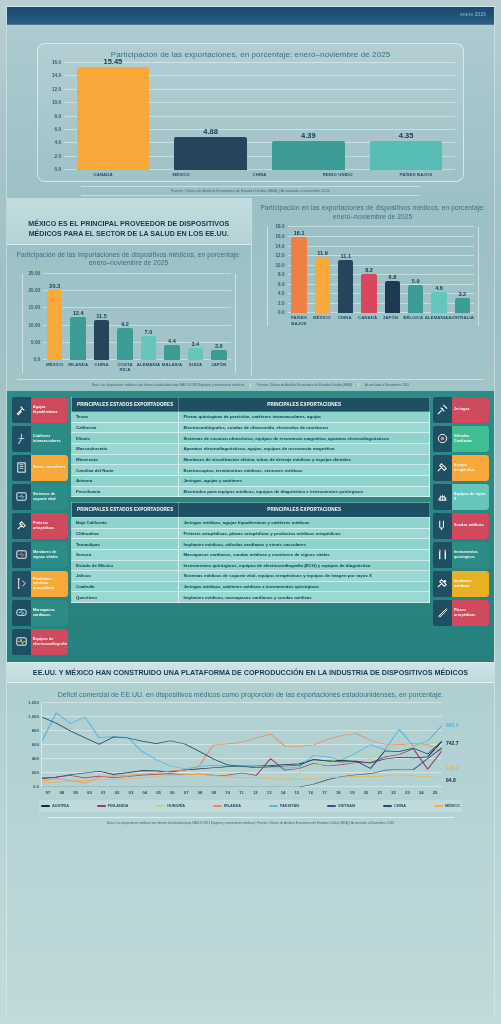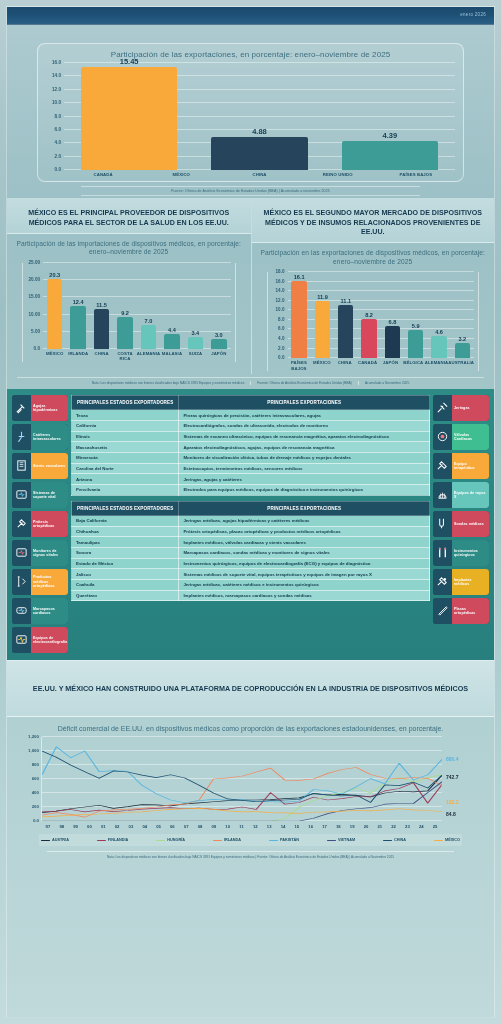--- a/index.html
+++ b/index.html
@@ -96,21 +96,21 @@
     border-top:1px solid rgba(255,255,255,.55);
     border-bottom:1px solid rgba(255,255,255,.55);
     text-align:center; color:#14384f; font-weight:bold;
     font-size:7.6px; line-height:1.35; padding:5px 10px;
   }
   .two{ display:flex; }
   .half{ width:50%; position:relative; }
   .half + .half{ border-left:1px solid rgba(255,255,255,.45); }
   .h2t{
     text-align:center; color:#14384f; font-weight:bold;
-    font-size:7.1px; line-height:1.3; padding:11px 6px 5px;
+    font-size:7.1px; line-height:1.3; padding:22px 6px 5px;
     background:linear-gradient(180deg,#c3dcdf 0%,#b4d3d7 100%);
     border-bottom:1px solid rgba(255,255,255,.4);
     min-height:30px;
   }
   .smallchart{ padding:0 3px; }
   .scinner{
     margin:2px 12px 0 12px;
     border-left:1px solid rgba(255,255,255,.5);
     border-right:1px solid rgba(255,255,255,.5);
   }
@@ -164,21 +164,21 @@
     border:1px solid rgba(255,255,255,.55); line-height:1.15;
     font-weight:bold;
   }
   tbody tr:nth-child(even) td{ background:#9ad9d3; }
   td.state{ width:30%; }
 
   
   .lcband{
     background:linear-gradient(180deg,#cfe4e6 0%,#bfdadd 100%);
     text-align:center; color:#14384f; font-weight:bold;
-    font-size:7.2px; padding:23px 8px;
+    font-size:7.2px; padding:5px 8px;
     border-top:1px solid rgba(255,255,255,.5);
     border-bottom:1px solid rgba(255,255,255,.5);
   }
   .lcwrap{ padding:2px 6px 0; position:relative; }
   .lctitle{ text-align:center; color:#3c6f80; font-size:7px; line-height:1.35; padding:5px 0 4px; }
   .lcplot{
     position:relative; height:84px; margin:0 46px 0 28px;
     border-left:1px solid rgba(255,255,255,.5);
   }
   .lcplot svg{ position:absolute; inset:0; width:100%; height:100%; }
@@ -245,20 +245,25 @@
                 </div>
               </div>
               <div class="barcol">
                 <div class="bar" style="height: 30.5%; background: rgb(38, 68, 92); padding-left: 31px;">
                   <div class="barval">4.88</div>
                 </div>
               </div>
               <div class="barcol">
                 <div class="bar" style="height: 27.4375%; background: rgb(61, 156, 150); padding-left: 48px;">
                   <div class="barval">4.39</div>
+                </div>
+              </div>
+              <div class="barcol">
+                <div class="bar" style="height: 27.1875%; background: rgb(88, 189, 180);">
+                  <div class="barval">4.35</div>
                 </div>
               </div>
             </div>
           </div>
       <div class="xlabels" id="c1x" style="margin:0 8px 4px 26px">
             <div class="xlab">CANADÁ</div>
             <div class="xlab">MÉXICO</div>
             <div class="xlab">CHINA</div>
             <div class="xlab">REINO UNIDO</div>
             <div class="xlab">PAÍSES BAJOS</div>
@@ -342,21 +347,20 @@
                 <div class="xlab">COSTA RICA</div>
                 <div class="xlab">ALEMANIA</div>
                 <div class="xlab">MALASIA</div>
                 <div class="xlab">SUIZA</div>
                 <div class="xlab">JAPÓN</div>
               </div>
         </div>
       </div>
     </div>
     <div class="half panel">
-      <div class="h2t">MÉXICO ES EL SEGUNDO MAYOR MERCADO DE DISPOSITIVOS MÉDICOS Y DE INSUMOS RELACIONADOS PROVENIENTES DE EE.UU.</div>
       <div class="smallchart">
         <div class="chart-title" style="font-size:6.6px;line-height:1.3">Participación en las exportaciones de dispositivos médicos, en porcentaje: enero–noviembre de 2025</div>
         <div class="scinner">
           <div class="scplot" id="c3plot">
                 <div class="gridline" style="bottom: 0%;">
                   <div class="ytick">0.0</div>
                 </div>
                 <div class="gridline" style="bottom: 11.1111%;">
                   <div class="ytick">2.0</div>
                 </div>

